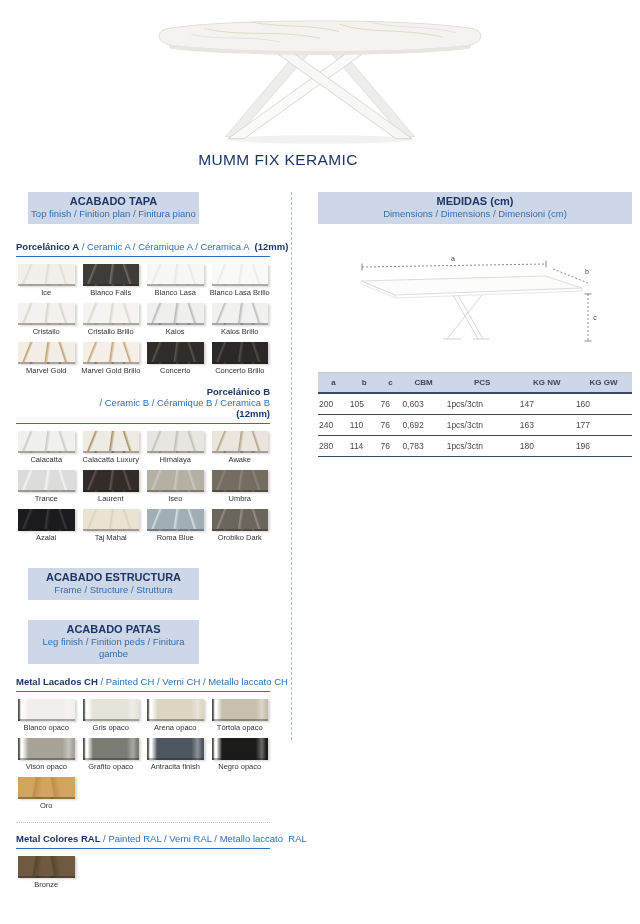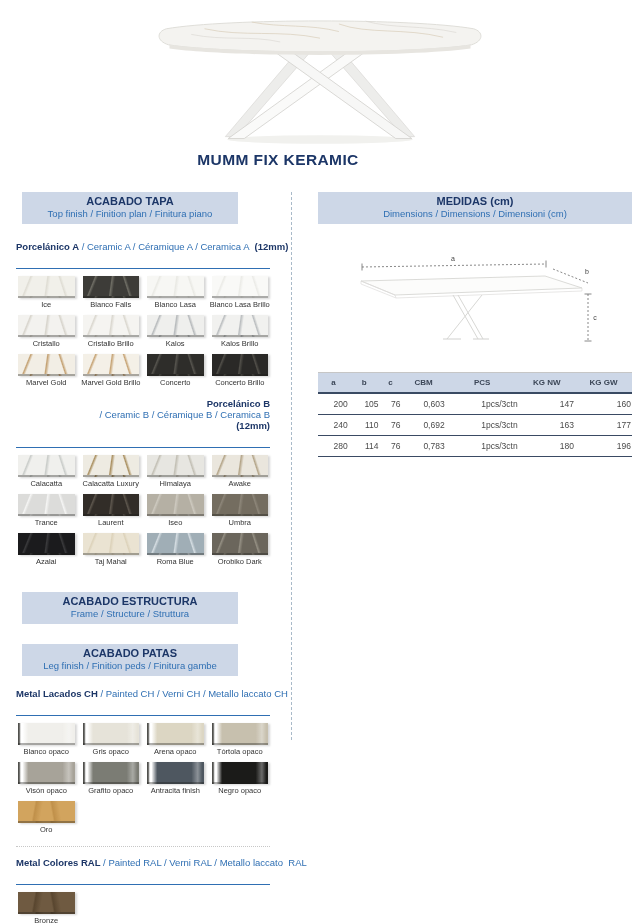--- a/index.html
+++ b/index.html
@@ -4,38 +4,38 @@
 <style>
   html,body { margin:0; padding:0; }
   body {
     width:640px; height:924px; position:relative; background:#ffffff;
     font-family:"Liberation Sans", "DejaVu Sans", sans-serif;
     -webkit-font-smoothing:antialiased;
   }
   .hero { position:absolute; top:6px; left:128px; width:384px; height:142px; }
   .main-title {
     position:absolute; top:151px; left:0; width:556px; text-align:center;
-    font-size:15.5px; font-weight:bold; color:#1c3667; letter-spacing:0.4px;
+    font-size:15.5px; font-weight:normal; color:#1c3667; letter-spacing:0.4px;
   }
   .left-col { position:absolute; left:16px; top:192px; width:254px; }
   .v-divider { position:absolute; left:291px; top:192px; height:548px; width:0;
     border-left:1px dashed #a9bac9; }
   .right-col { position:absolute; left:318px; top:192px; width:314px; }
 
   .section-header {
     background:#cdd7e7; text-align:center; padding:3px 2px 4px;
     box-sizing:border-box;
   }
-  .section-header.narrow { width:216px; margin-left:6px; }
+  .section-header.narrow { width:171px; margin-left:12px; }
   .sh-title { font-size:11px; font-weight:bold; color:#1c3667; line-height:13px; }
   .sh-sub { font-size:9.5px; color:#2f6fb3; line-height:12px; }
 
   .group-heading {
     font-size:9.5px; color:#2f6fb3; border-bottom:1.5px solid #2f6fb3;
-    padding-bottom:16px; display:flex; align-items:flex-end;
+    padding-bottom:4px; display:flex; align-items:flex-end;
   }
   .gh-bold { font-weight:bold; color:#1c3667; white-space:pre; }
   .gh-rest { color:#2f6fb3; white-space:pre; }
   .gh-suffix { font-weight:bold; color:#1c3667; margin-left:5px; white-space:pre; }
   .gh-icon { margin-left:auto; margin-right:2px; display:block; }
 
   .swatch-grid {
     display:grid; grid-template-columns:repeat(4,1fr);
     column-gap:4px; row-gap:6px; margin-top:7px;
   }
@@ -61,21 +61,21 @@
   .diagram-wrap { margin-top:26px; text-align:center; }
 
   .dims-table { border-collapse:collapse; width:100%; margin-top:22px;
     font-size:8.5px; color:#4a4a4a; }
   .dims-table th {
     background:#cdd7e7; color:#3c4758; font-weight:bold; font-size:8px;
     height:17px; border-top:1px solid #c6c6c6; border-bottom:2px solid #3a4a63;
     text-align:center;
   }
   .dims-table td {
-    height:18px; text-align:right; border-bottom:1.5px solid #3a4a63;
+    height:18px; text-align:left; border-bottom:1.5px solid #3a4a63;
   }
 </style>
 </head>
 <body>
 
 <div class="hero">
   <svg width="384" height="142" viewBox="0 0 384 150">
     <ellipse cx="192" cy="141" rx="98" ry="4.5" fill="#f1f1ee"></ellipse>
 
     <polygon points="170,46 184,46 104,138 92,138" fill="#ededeb" stroke="#dbdad7" stroke-width="0.8"></polygon>

